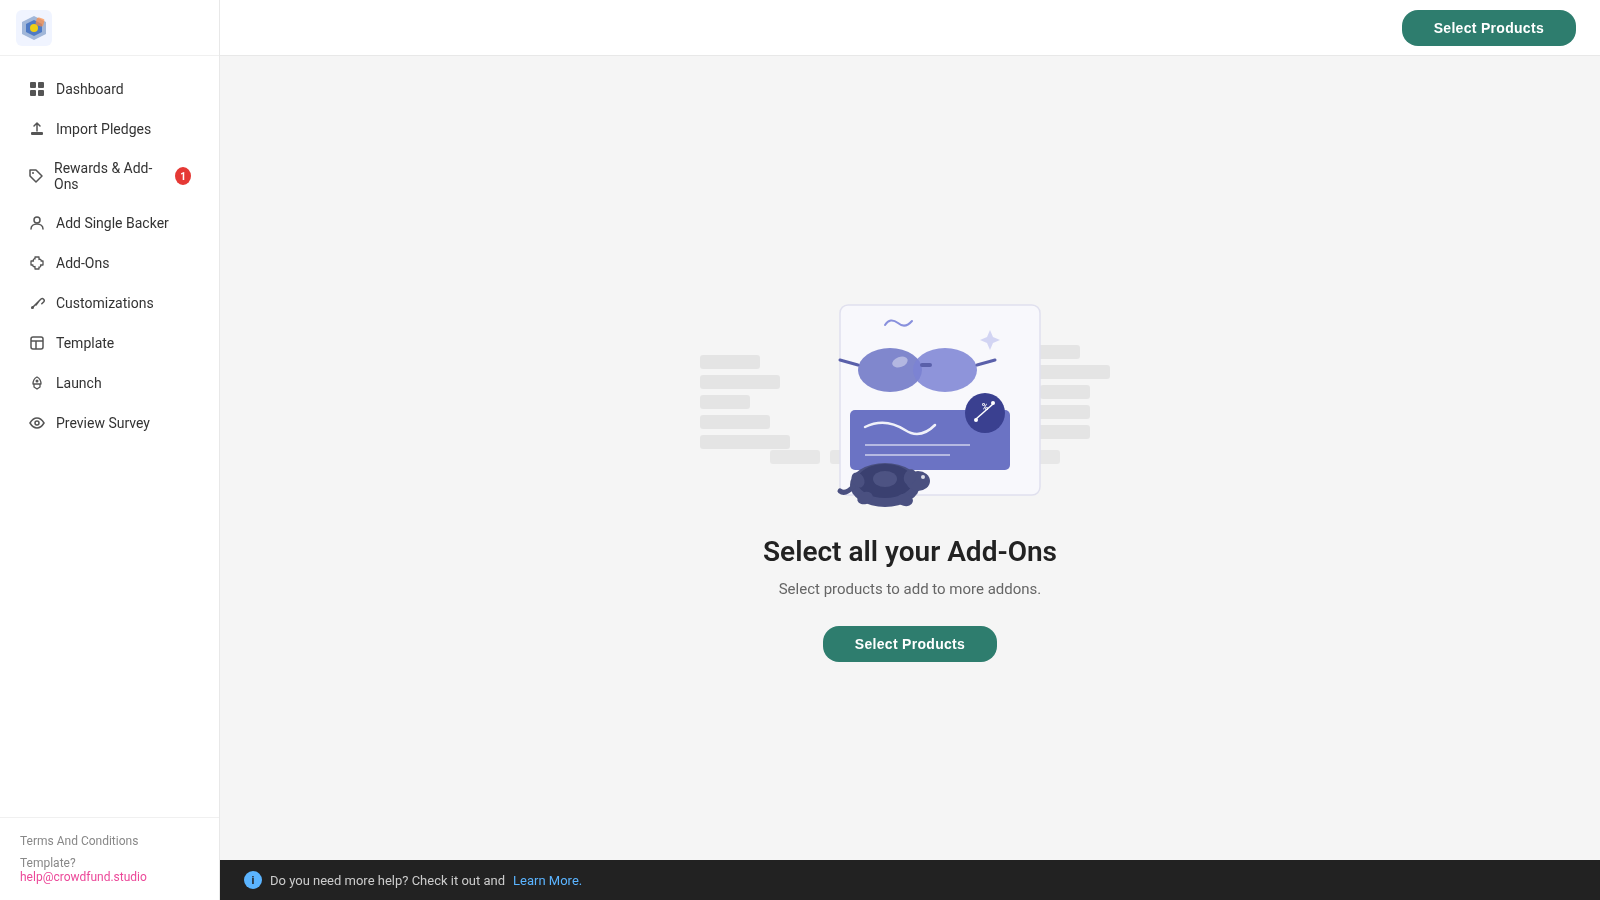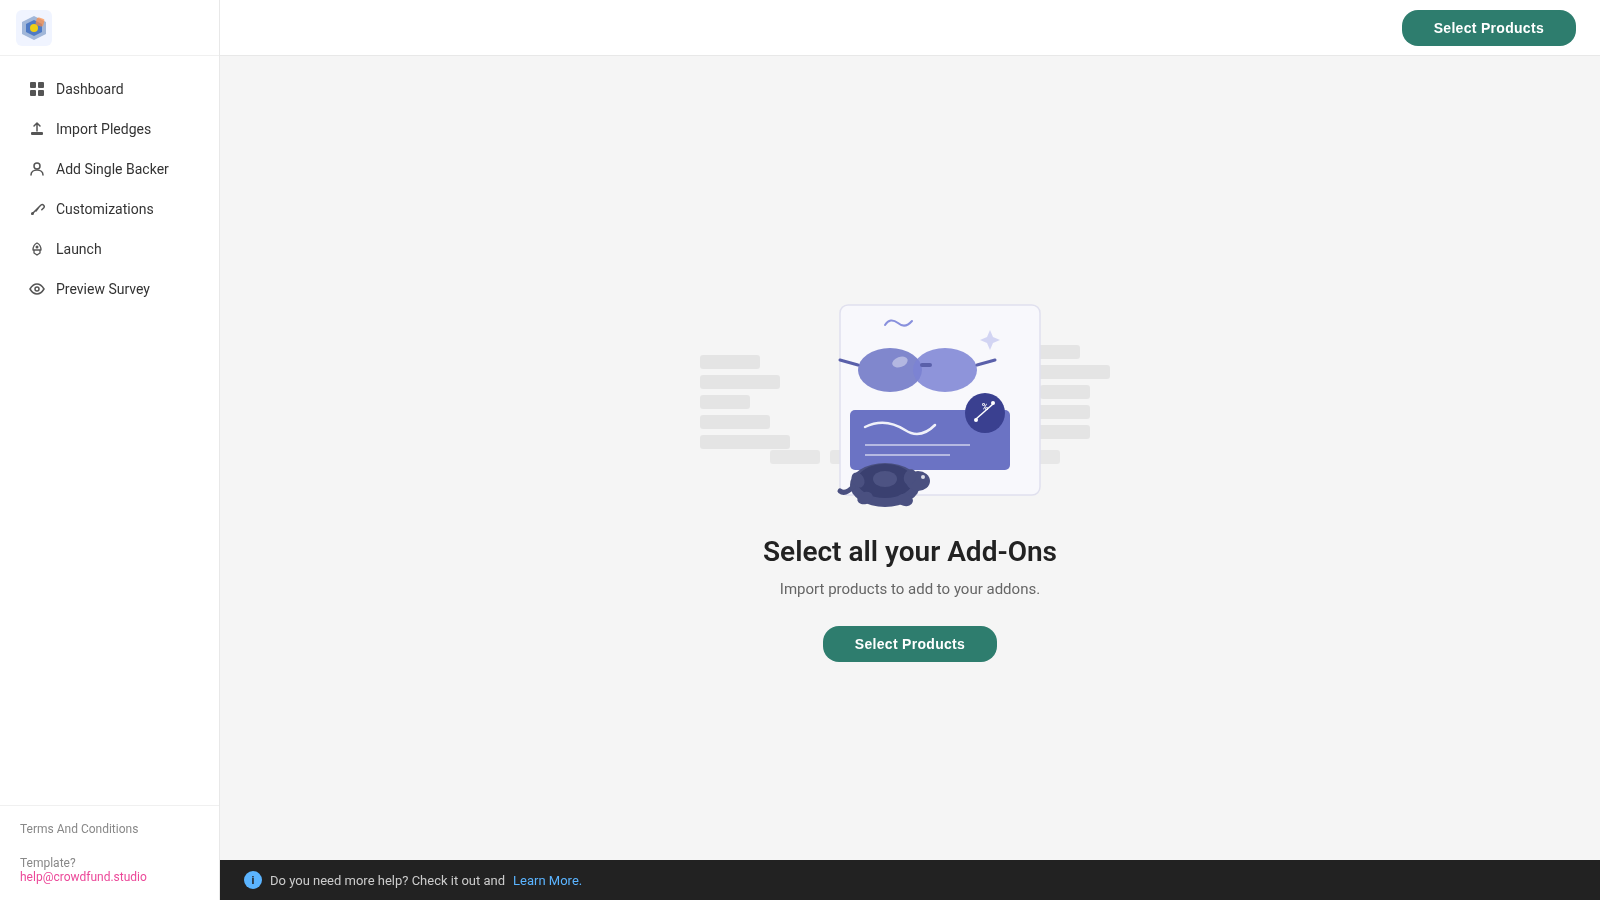--- a/index.html
+++ b/index.html
@@ -207,42 +207,70 @@
       <div class="nav-item">
         <span class="nav-icon">
           <svg width="16" height="16" viewBox="0 0 16 16" fill="none">
               <path d="M8 2v8M5 5l3-3 3 3" stroke="#555" stroke-width="1.5" stroke-linecap="round" stroke-linejoin="round"></path>
               <rect x="2" y="11" width="12" height="3" rx="1" fill="#555"></rect>
             </svg>
         </span>
         <span>Import Pledges</span>
       </div>
 
+      <div class="nav-item">
+        <span class="nav-icon">
+          <svg width="16" height="16" viewBox="0 0 16 16" fill="none">
+              <path d="M2 2h6l6 6-6 6-6-6V2z" stroke="#555" stroke-width="1.5" stroke-linejoin="round"></path>
+              <circle cx="5" cy="5" r="1" fill="#555"></circle>
+            </svg>
+        </span>
+        <span>Rewards &amp; Add-Ons</span>
+        <span class="badge">1</span>
+      </div>
 
       <div class="nav-item">
         <span class="nav-icon">
           <svg width="16" height="16" viewBox="0 0 16 16" fill="none">
               <circle cx="8" cy="5" r="3" stroke="#555" stroke-width="1.5"></circle>
               <path d="M2 14c0-3 2.686-5 6-5s6 2 6 5" stroke="#555" stroke-width="1.5" stroke-linecap="round"></path>
             </svg>
         </span>
         <span>Add Single Backer</span>
       </div>
 
+      <div class="nav-item">
+        <span class="nav-icon">
+          <svg width="16" height="16" viewBox="0 0 16 16" fill="none">
+              <path d="M6 2h4v2.5c.5-.3 1.2-.3 1.7 0 .5.4.5 1 .3 1.5H14v4h-2.5c.3.5.3 1.2 0 1.7-.4.5-1 .5-1.5.3V14H6v-2.5c-.5.3-1.2.3-1.7 0-.5-.4-.5-1-.3-1.5H2V6h2.5c-.3-.5-.3-1.2 0-1.7C4.9 3.8 5.5 3.8 6 4V2z" stroke="#555" stroke-width="1.3" stroke-linejoin="round"></path>
+            </svg>
+        </span>
+        <span>Add-Ons</span>
+      </div>
 
       <div class="nav-item">
         <span class="nav-icon">
           <svg width="16" height="16" viewBox="0 0 16 16" fill="none">
               <path d="M3 13l7-7m0 0l2-2a2 2 0 012.8 2.8l-2 2m-2.8-2.8L7 10" stroke="#555" stroke-width="1.5" stroke-linecap="round"></path>
               <circle cx="3.5" cy="12.5" r="1.5" fill="#555"></circle>
             </svg>
         </span>
         <span>Customizations</span>
       </div>
 
+      <div class="nav-item">
+        <span class="nav-icon">
+          <svg width="16" height="16" viewBox="0 0 16 16" fill="none">
+              <rect x="2" y="2" width="12" height="12" rx="2" stroke="#555" stroke-width="1.5"></rect>
+              <line x1="2" y1="6" x2="14" y2="6" stroke="#555" stroke-width="1.5"></line>
+              <line x1="7" y1="6" x2="7" y2="14" stroke="#555" stroke-width="1.5"></line>
+            </svg>
+        </span>
+        <span>Template</span>
+      </div>
 
       <div class="nav-item">
         <span class="nav-icon">
           <svg width="16" height="16" viewBox="0 0 16 16" fill="none">
               <path d="M8 2c0 0 4 2 4 7H4C4 4 8 2 8 2z" stroke="#555" stroke-width="1.3" stroke-linejoin="round"></path>
               <path d="M5 9v3l3 2 3-2V9" stroke="#555" stroke-width="1.3" stroke-linejoin="round"></path>
               <circle cx="8" cy="6" r="1.5" fill="#555"></circle>
             </svg>
         </span>
         <span>Launch</span>
@@ -254,21 +282,21 @@
               <path d="M1 8s3-5 7-5 7 5 7 5-3 5-7 5-7-5-7-5z" stroke="#555" stroke-width="1.5"></path>
               <circle cx="8" cy="8" r="2" stroke="#555" stroke-width="1.5"></circle>
             </svg>
         </span>
         <span>Preview Survey</span>
       </div>
 
     </nav>
 
     <div class="sidebar-footer">
-      <div style="cursor:pointer; margin-bottom:20px;">
+      <div style="cursor:pointer; margin-bottom:8px;">
         <span>Terms And Conditions</span>
       </div>
       <div>
         <span>Template?</span>
         <a>help@crowdfund.studio</a>
       </div>
     </div>
   </aside>
 
   <div class="main">
@@ -341,21 +369,21 @@
           <ellipse cx="175" cy="243" rx="8" ry="6" fill="#4a5080" transform="rotate(-20 175 243)"></ellipse>
           <ellipse cx="215" cy="245" rx="8" ry="6" fill="#4a5080" transform="rotate(15 215 245)"></ellipse>
           <ellipse cx="168" cy="225" rx="6" ry="8" fill="#4a5080" transform="rotate(-30 168 225)"></ellipse>
           <ellipse cx="220" cy="222" rx="6" ry="8" fill="#4a5080" transform="rotate(20 220 222)"></ellipse>
 
           <path d="M163 232 Q155 240 150 236" stroke="#4a5080" stroke-width="5" stroke-linecap="round" fill="none"></path>
         </svg>
       </div>
 
       <h1 class="select-heading">Select all your Add-Ons</h1>
-      <p class="select-subheading">Import products to add to your addons.</p>
+      <p class="select-subheading">Select products to add to more addons.</p>
       <button class="btn-primary">Select Products</button>
 
     </div>
 
     <div class="help-bar">
       <span class="info-icon">i</span>
       <span>Do you need more help? Check it out and</span>
       <a href="#">Learn More.</a>
     </div>
   </div>

